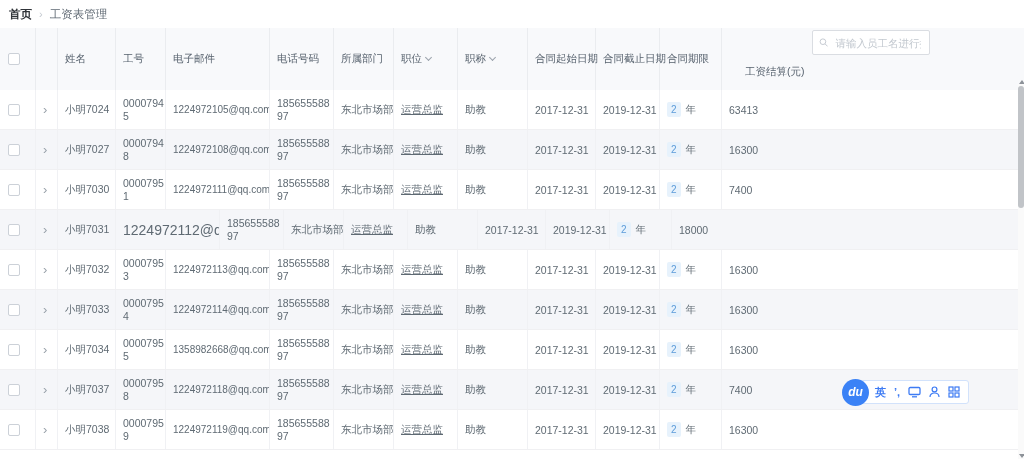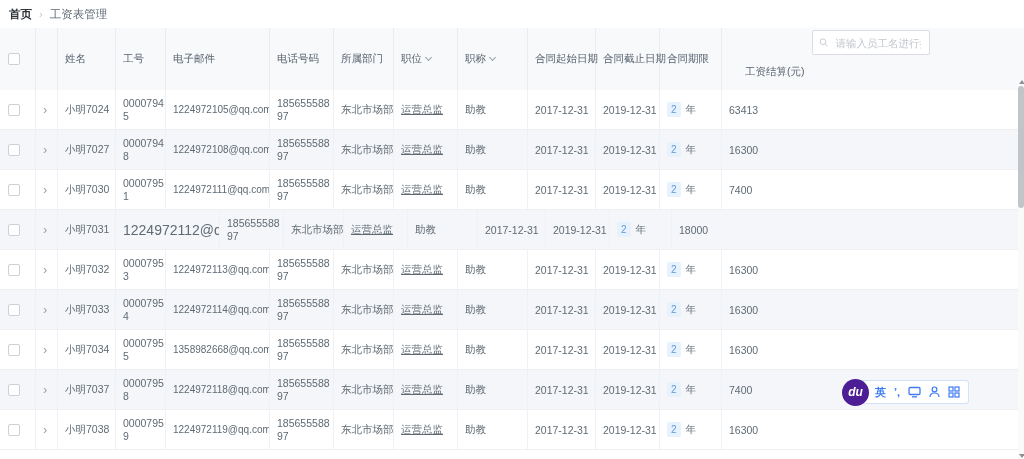--- a/index.html
+++ b/index.html
@@ -81,21 +81,21 @@
   .scroll-arrow-top, .scroll-arrow-bottom {
     position:absolute; left:1px; width:0; height:0;
     border-left:3px solid transparent; border-right:3px solid transparent;
   }
   .scroll-arrow-top { top:-4px; border-bottom:4px solid #8d9299; }
   .scroll-arrow-bottom { bottom:1px; border-top:4px solid #8d9299; }
 
   
   .ime { position:absolute; left:842px; top:378px; height:28px; display:flex; align-items:center; }
   .ime-logo {
-    width:27px; height:27px; border-radius:50%; background:#4c1d95; color:#fff;
+    width:27px; height:27px; border-radius:50%; background:#3b82f6; color:#fff;
     font-weight:bold; font-style:italic; font-size:12px;
     display:flex; align-items:center; justify-content:center; z-index:1; cursor:pointer;
   }
   .ime-pill {
     display:flex; align-items:center; gap:8px; height:24px;
     background:#fff; border:1px solid #d2e2fb; border-radius:3px;
     padding:0 8px 0 19px; margin-left:-14px;
   }
   .ime-item { color:#3d7bf4; font-size:11px; font-weight:bold; line-height:1; cursor:pointer; display:flex; align-items:center; }
 </style>

